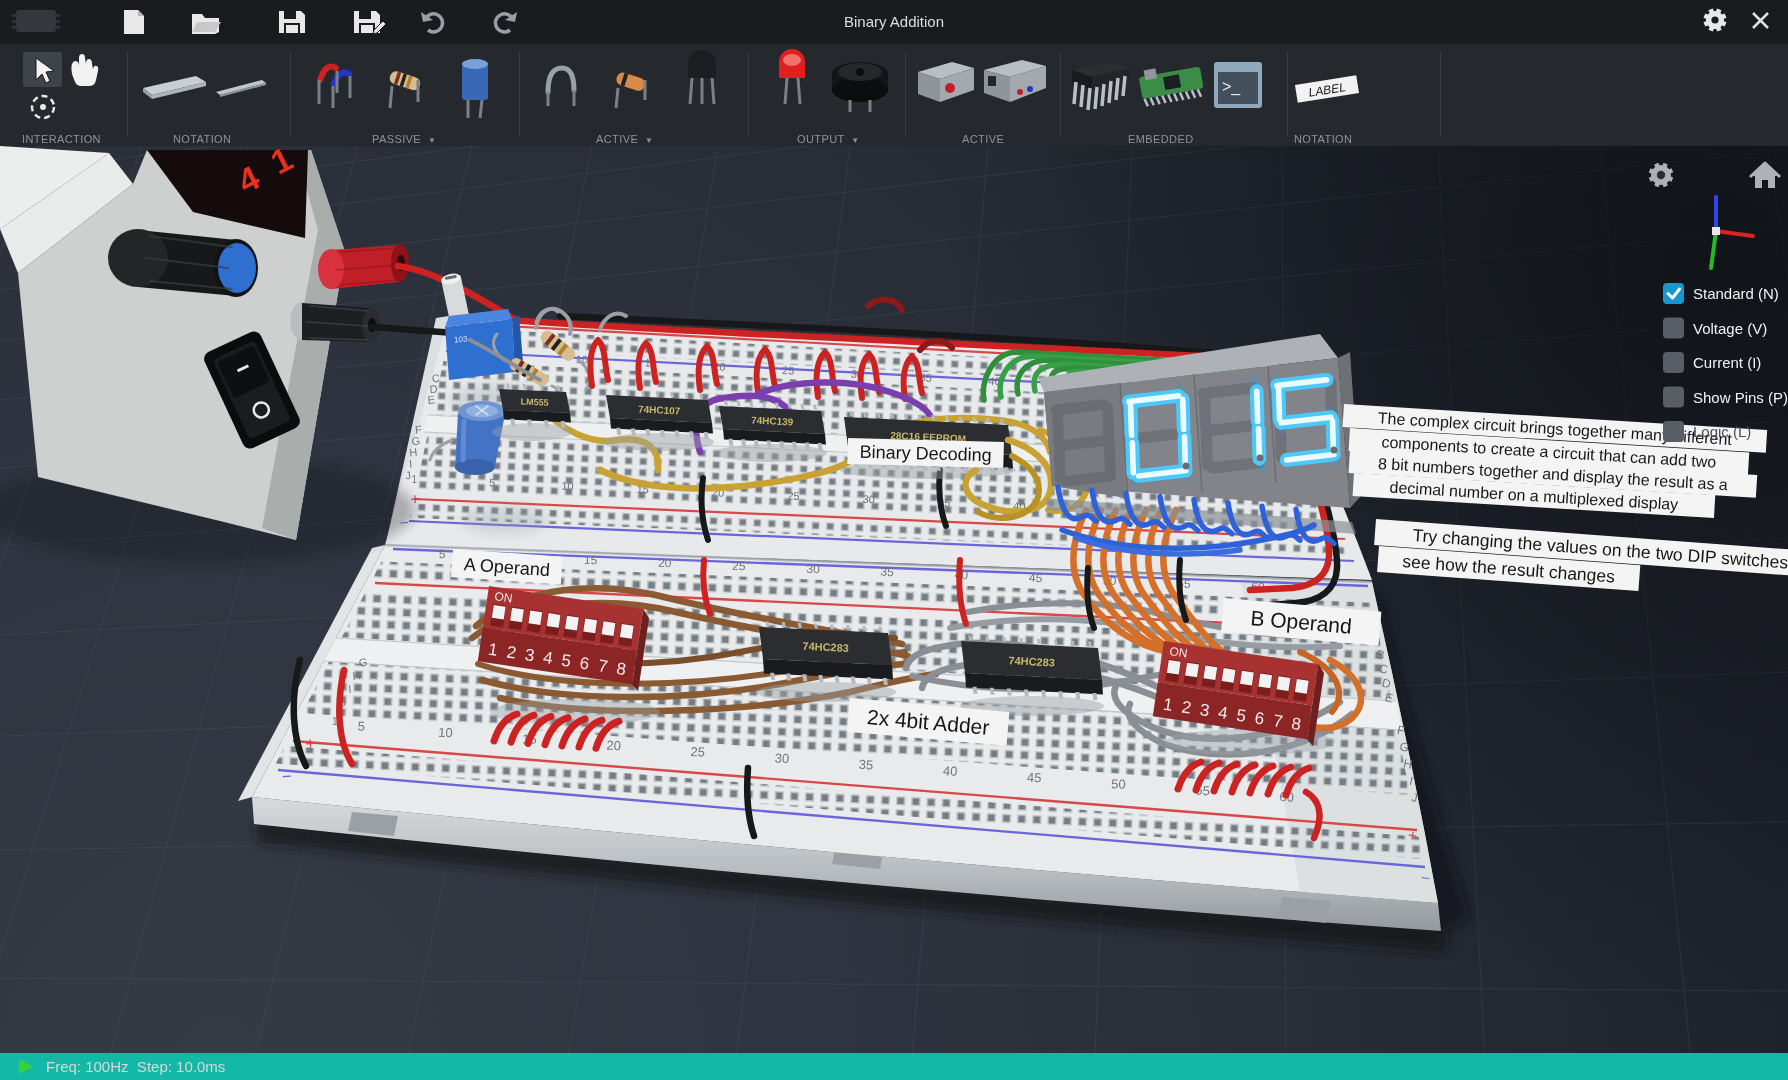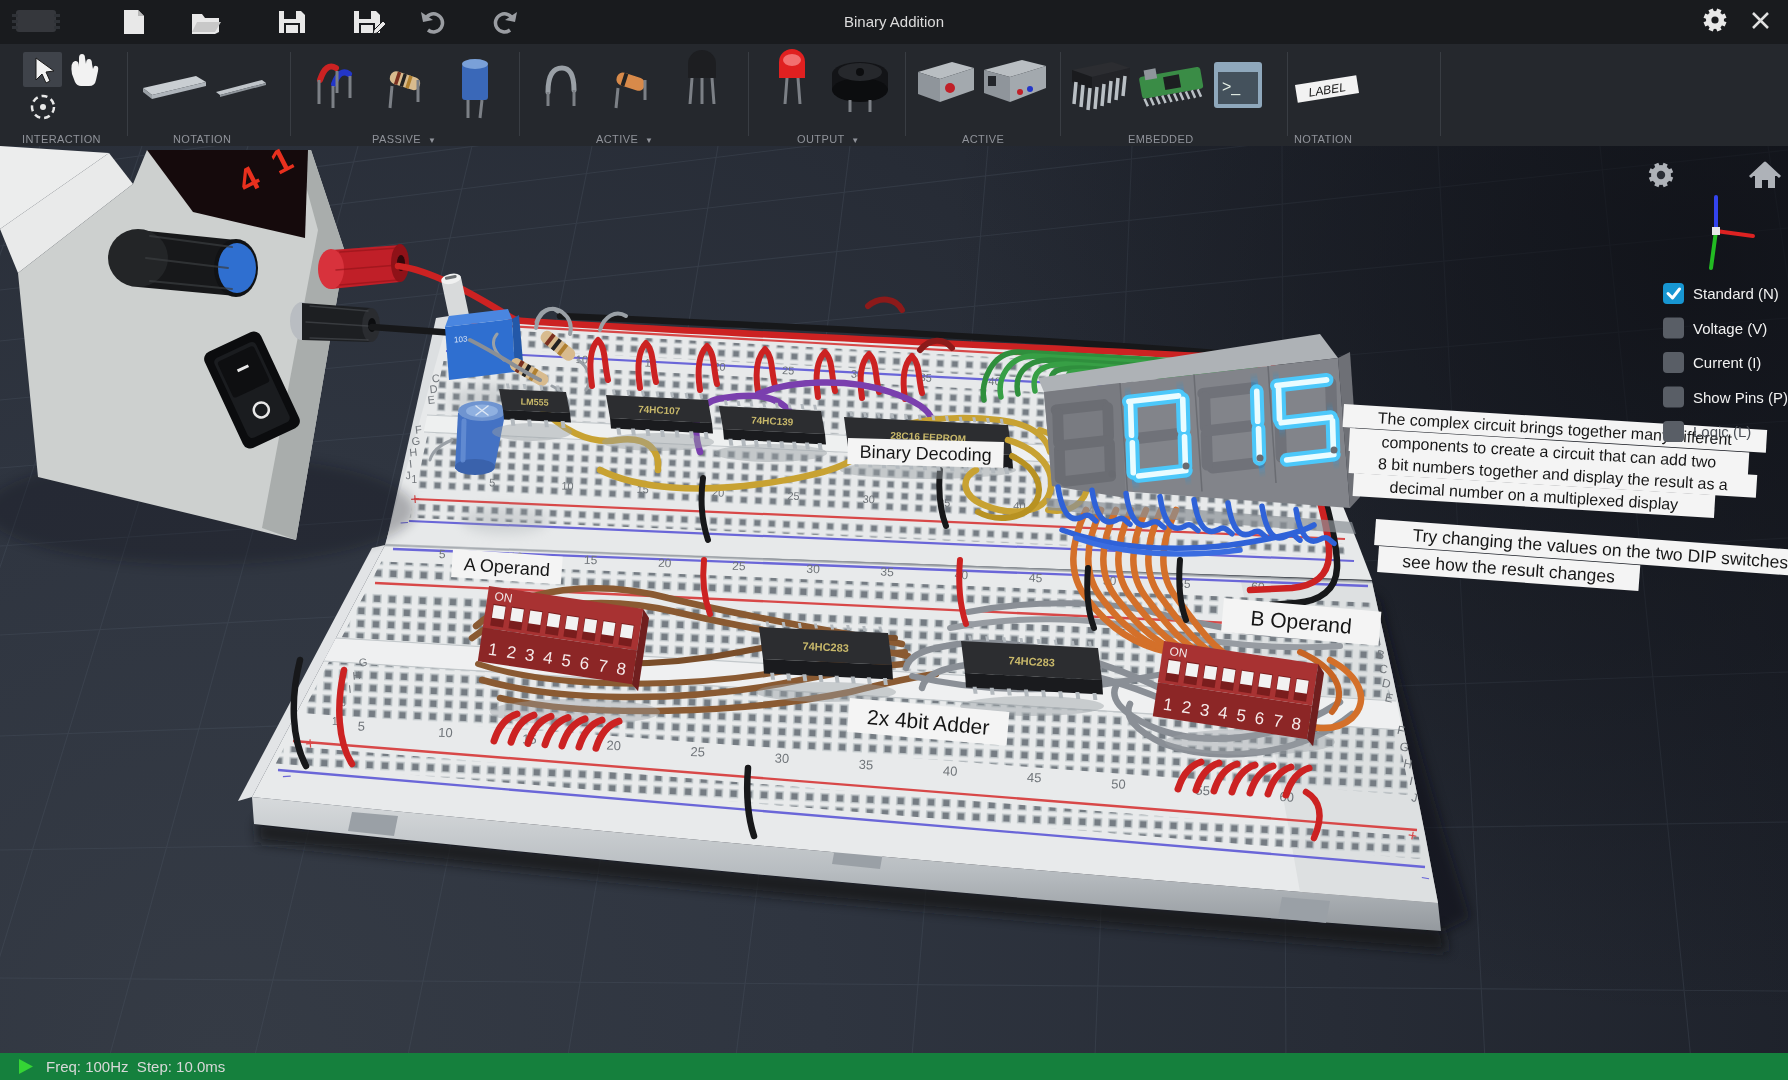--- a/index.html
+++ b/index.html
@@ -1,19 +1,19 @@
 <!DOCTYPE html>
 <html><head><meta charset="utf-8"><style>
 html,body{margin:0;padding:0;background:#101114;width:1788px;height:1080px;overflow:hidden;}
 *{box-sizing:border-box;font-family:"Liberation Sans",sans-serif;}
 #app{position:relative;width:1788px;height:1080px;}
 #titlebar{position:absolute;left:0;top:0;width:100%;height:44px;background:#191b1e;}
 #toolbar{position:absolute;left:0;top:44px;width:100%;height:102px;background:#25282d;}
 #viewport{position:absolute;left:0;top:146px;width:1788px;height:907px;}
-#statusbar{position:absolute;left:0;top:1053px;width:100%;height:27px;background:#15803d;display:flex;align-items:flex-start;}
+#statusbar{position:absolute;left:0;top:1053px;width:100%;height:27px;background:#14b8a6;display:flex;align-items:flex-start;}
 .seclabel{position:absolute;top:89px;font-size:11px;color:#90939a;letter-spacing:0.4px;}
 .vsep{position:absolute;top:8px;height:84px;width:1px;background:#393d43;}
 svg{display:block;}
 </style></head>
 <body>
 <div id="app">
 <div id="titlebar">
 <svg width="1788" height="44">
 
  <g opacity="0.85">

